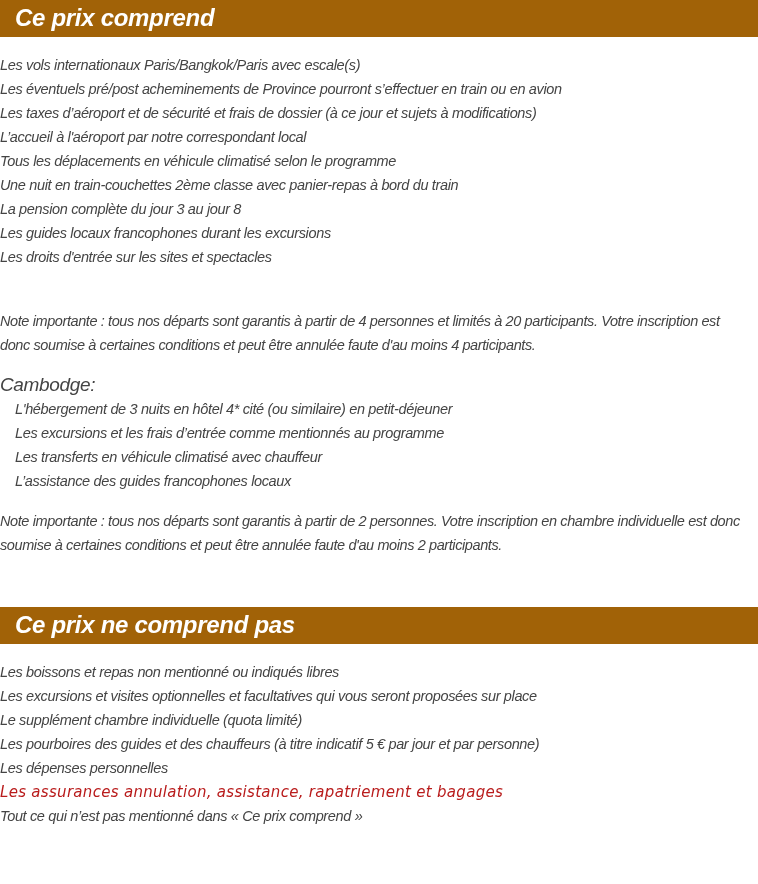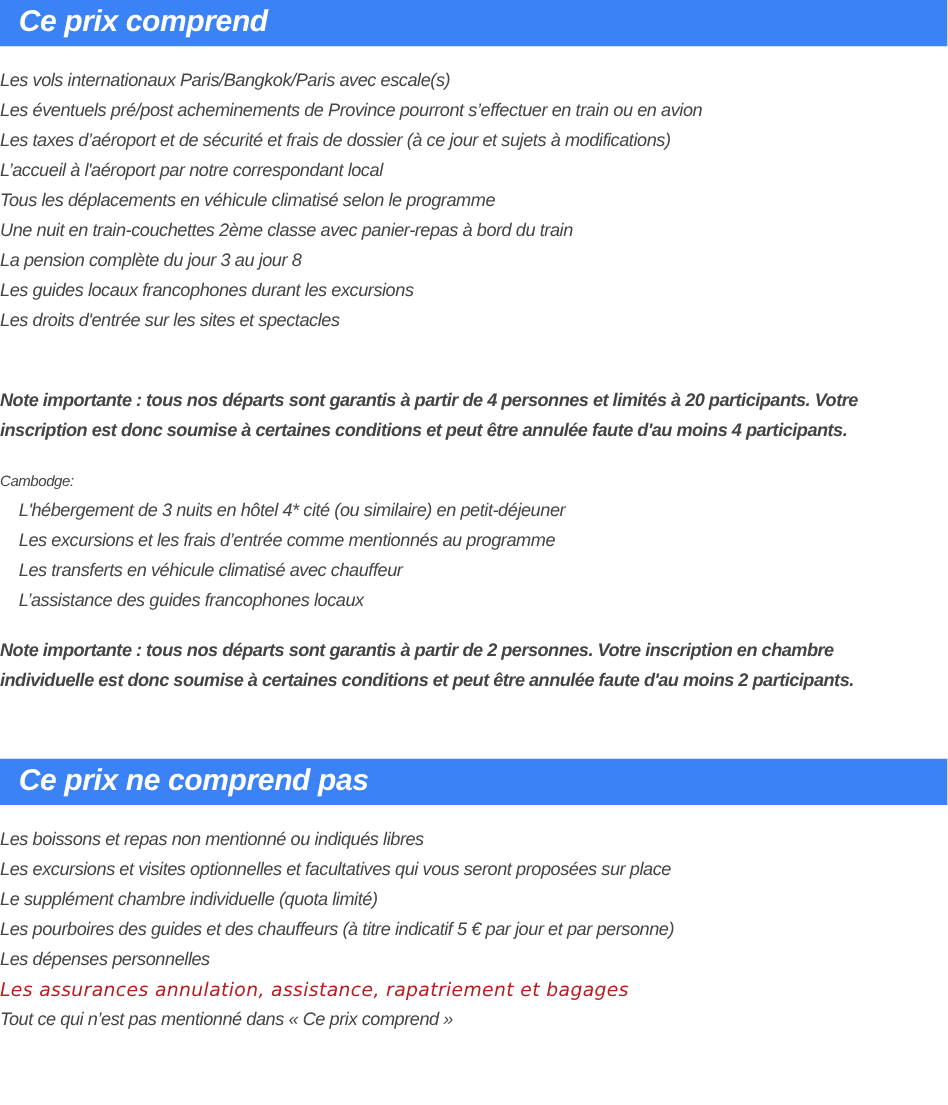--- a/index.html
+++ b/index.html
@@ -3,45 +3,45 @@
 <meta charset="utf-8">
 <style>
   html, body { margin: 0; padding: 0; background: #ffffff; }
   body {
     width: 758px; height: 884px; overflow: hidden; position: relative;
     font-family: "Liberation Sans", sans-serif;
     color: #444444;
   }
   .banner {
     position: absolute; left: 0; width: 758px; height: 37px;
-    background: #3b82f6;
+    background: #a16207;
   }
   .banner h2 {
     margin: 0; position: absolute; left: 15px; top: 3px;
     font-family: "Liberation Sans", sans-serif;
     font-style: italic; font-weight: bold; font-size: 24px;
     color: #ffffff; letter-spacing: -0.3px; line-height: 30px;
   }
   .list { position: absolute; left: 0; margin: 0; padding: 0; list-style: none; }
   .list li {
     font-style: italic; font-size: 14.5px; line-height: 24px; height: 24px;
     white-space: nowrap; letter-spacing: -0.35px; color: #444;
   }
   .list li.alt {
     font-family: "DejaVu Sans", sans-serif; font-style: italic;
     font-size: 15px; letter-spacing: 0.3px; color: #b91c1c;
   }
   .note {
     position: absolute; left: 0; width: 740px; margin: 0;
-    font-style: italic; font-weight: bold; font-size: 14.5px; line-height: 24px;
+    font-style: italic; font-weight: normal; font-size: 14.5px; line-height: 24px;
     letter-spacing: -0.4px; color: #444;
   }
   .plain {
     position: absolute; left: 0; margin: 0;
-    font-style: italic; font-size: 12px; line-height: 24px; letter-spacing: -0.35px; color: #444;
+    font-style: italic; font-size: 19px; line-height: 24px; letter-spacing: -0.35px; color: #444;
   }
 </style>
 </head>
 <body>
 
 <div class="banner" style="top:0;">
   <h2>Ce prix comprend</h2>
 </div>
 
 <ul class="list" style="top:53px;">

